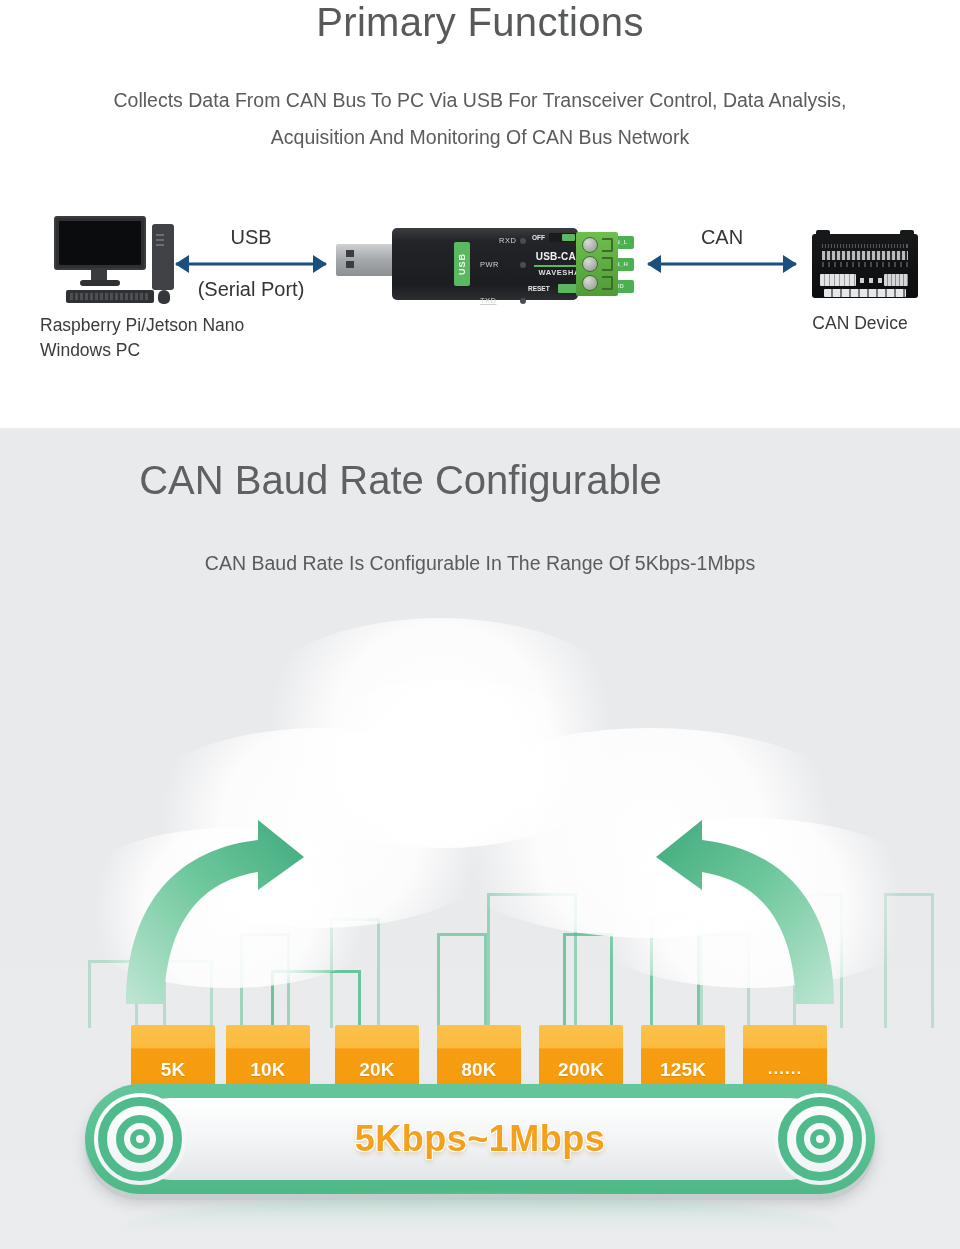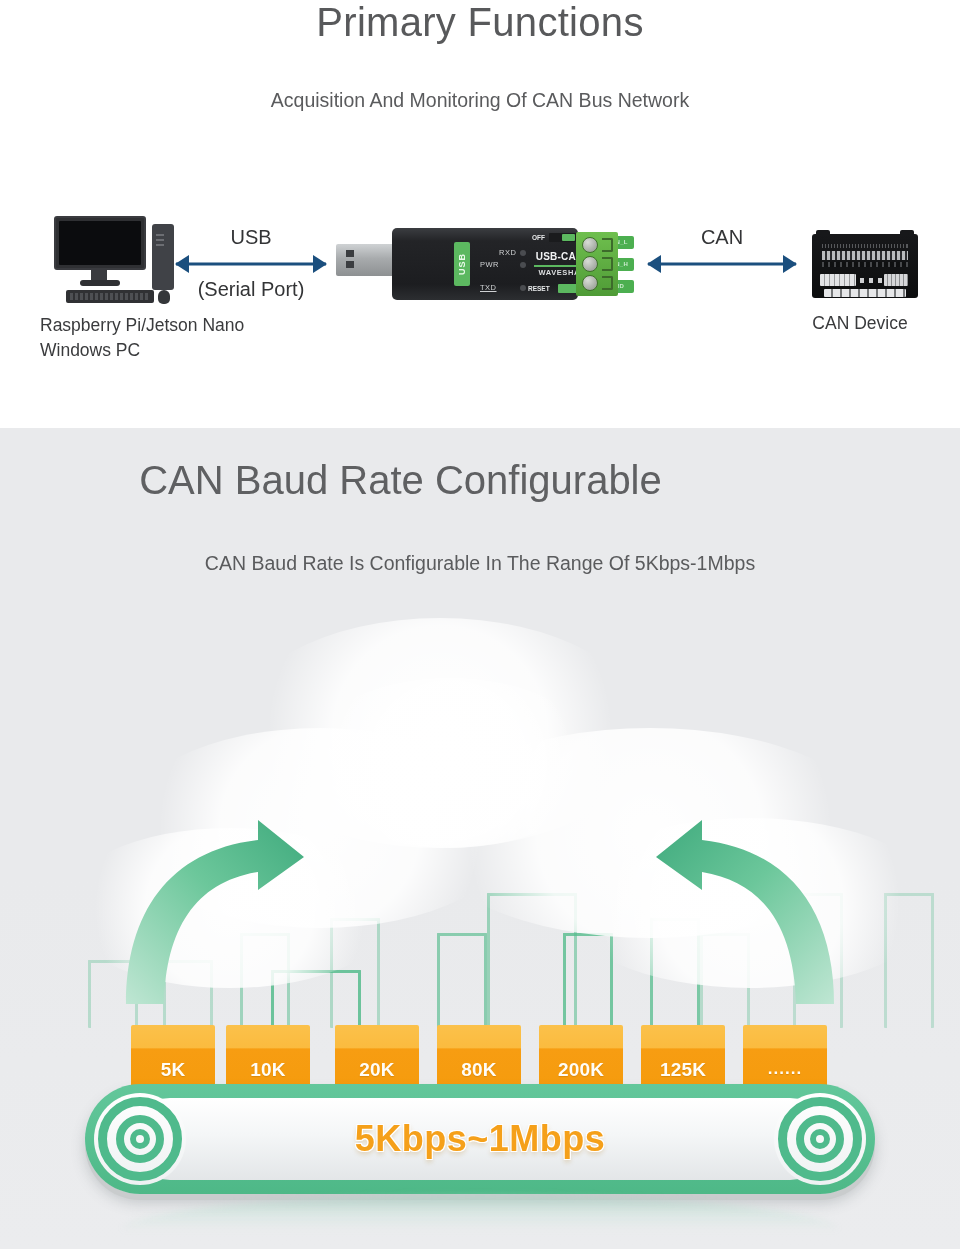--- a/index.html
+++ b/index.html
@@ -324,20 +324,21 @@
 </head>
 <body>
 
 <div class="page">
 
   <div class="sec1">
 
     <div class="s1-title">Primary Functions</div>
 
     <div class="s1-sub">
+      <div>Collects Data From CAN Bus To PC Via USB For Transceiver Control, Data Analysis,</div>
       <div>Acquisition And Monitoring Of CAN Bus Network</div>
     </div>
 
     <div class="pc">
       <div class="monitor">
         <div class="screen"></div>
       </div>
       <div class="mstand"></div>
       <div class="mbase"></div>
       <div class="tower"></div>
@@ -359,29 +360,29 @@
 
     <div class="module">
       <div class="usb-plug"></div>
       <div class="mod-body">
 
         <div class="usb-tab">
           <span>USB</span>
         </div>
 
         <div class="led-col">
-          <div class="led-row" style="top:12px;padding-left:19px;">
+          <div class="led-row" style="top:0;padding-left:19px;">
             <span>RXD</span>
             <i></i>
           </div>
           <div class="led-row" style="top:24px;">
             <span>PWR</span>
             <i></i>
           </div>
-          <div class="led-row" style="top:47px;text-decoration:underline;">
+          <div class="led-row" style="top:60px;text-decoration:underline;">
             <span>TXD</span>
             <i></i>
           </div>
         </div>
 
         <div class="sw-off">
           <span class="o">OFF</span>
           <span class="sw"></span>
           <span class="n">ON</span>
         </div>

